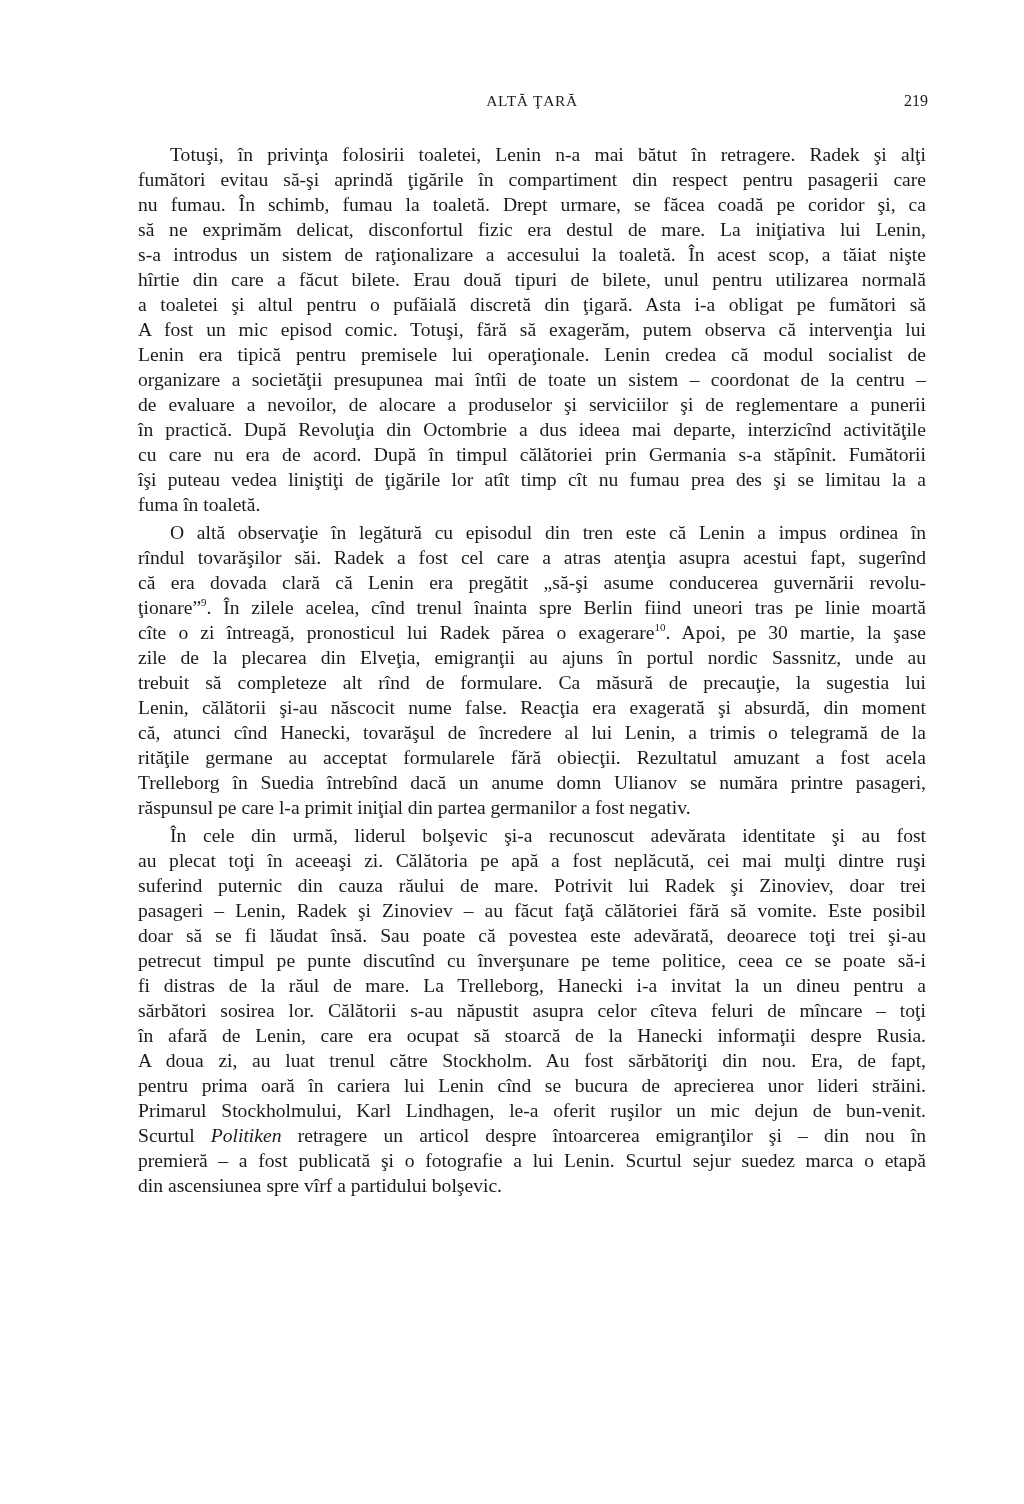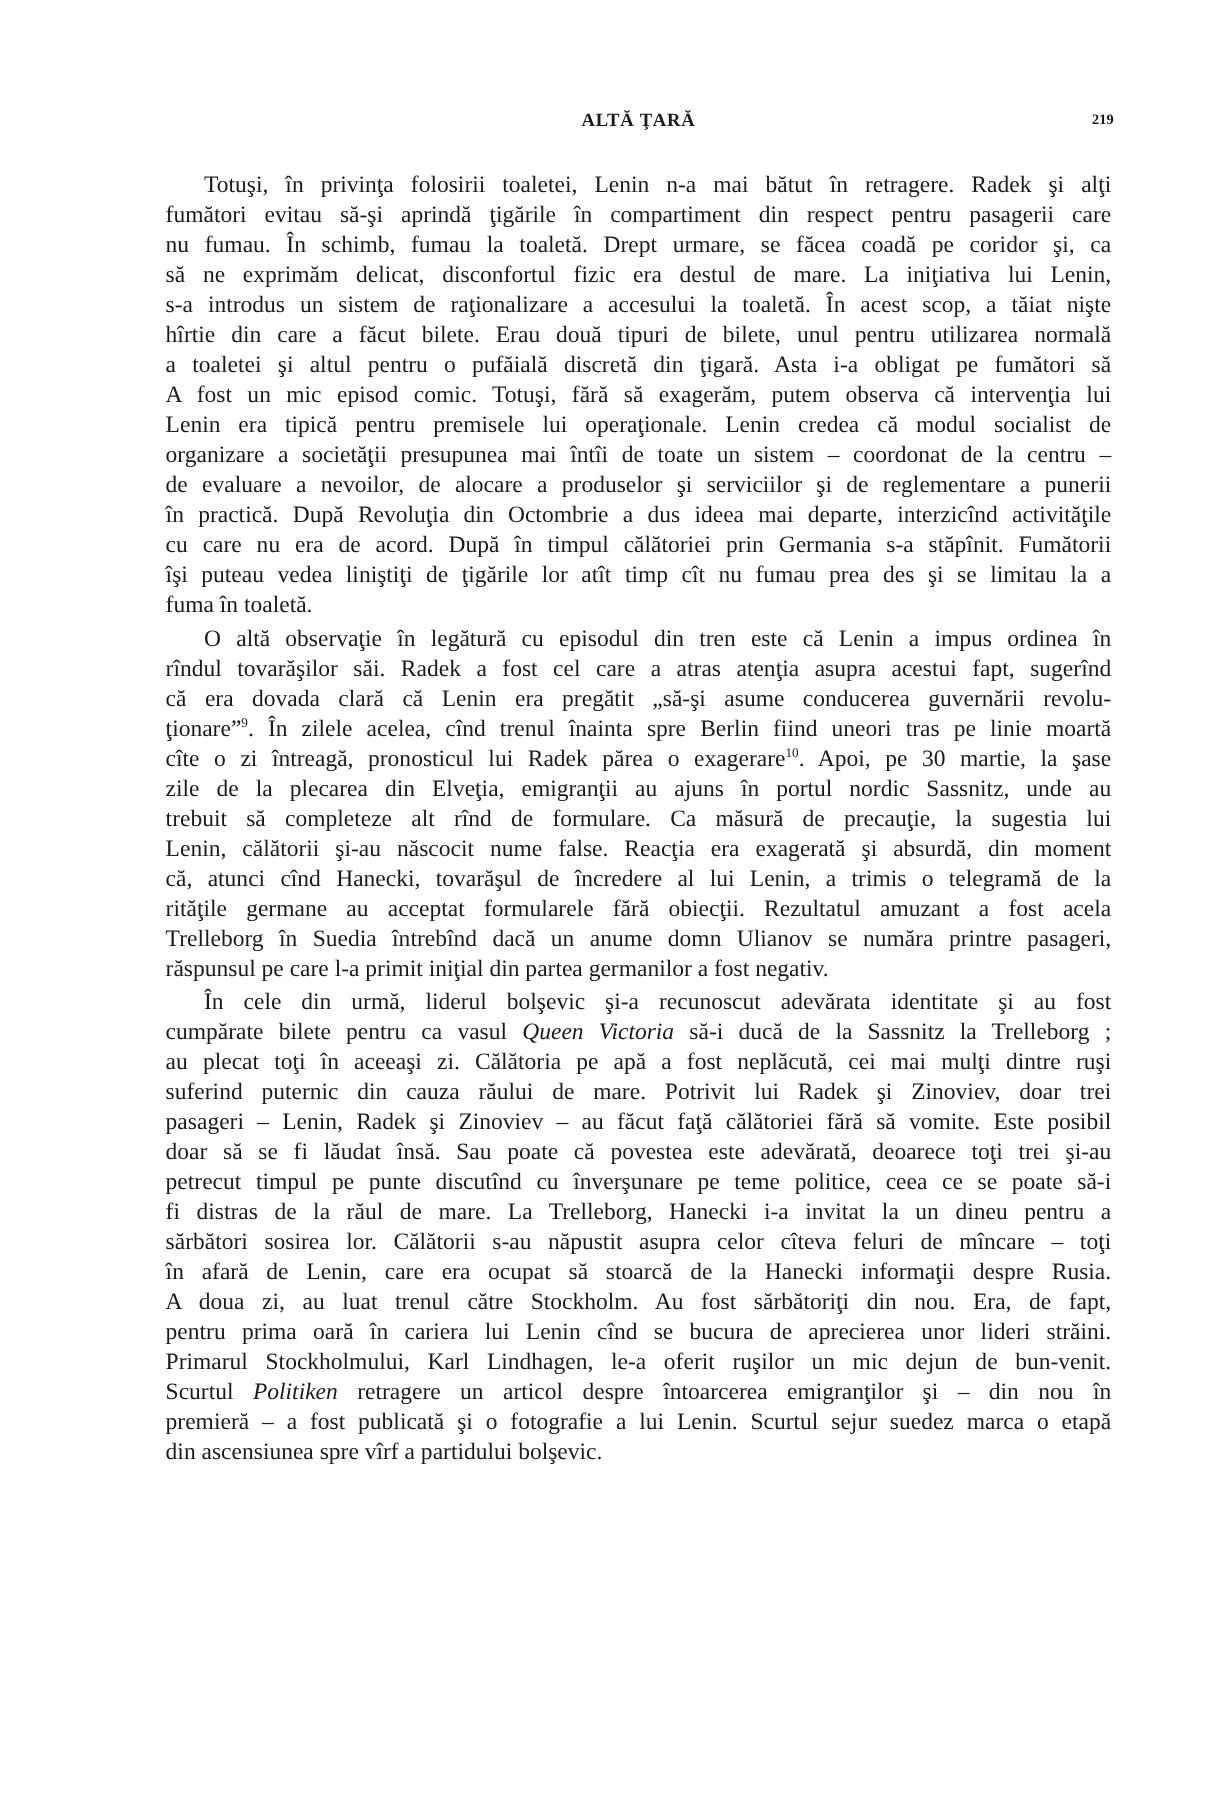--- a/index.html
+++ b/index.html
@@ -19,34 +19,33 @@
       position: absolute;
       left: 138px;
       top: 92px;
       width: 788px;
     }
     .running-head {
       position: relative;
       height: 22px;
       font-size: 15.5px;
       letter-spacing: 0.6px;
-      font-weight: bold;
     }
     .running-title {
       position: absolute;
       left: 0;
       right: 0;
       text-align: center;
       top: 0;
     }
     .page-number {
       position: absolute;
       right: -2px;
       top: 0;
-      font-size: 12px;
+      font-size: 16px;
       letter-spacing: 0;
     }
     .body-text {
       margin-top: 28px;
     }
     .line {
       display: block;
       height: 25px;
       line-height: 25px;
       font-size: 19.6px;
@@ -114,21 +113,20 @@
       <span class="line">Lenin, călătorii şi-au născocit nume false. Reacţia era exagerată şi absurdă, din moment</span>
       <span class="line">că, atunci cînd Hanecki, tovarăşul de încredere al lui Lenin, a trimis o telegramă de la</span>
       <span class="line">rităţile germane au acceptat formularele fără obiecţii. Rezultatul amuzant a fost acela</span>
       <span class="line">Trelleborg în Suedia întrebînd dacă un anume domn Ulianov se număra printre pasageri,</span>
       <span class="line last">răspunsul pe care l-a primit iniţial din partea germanilor a fost negativ.</span>
     </div>
     <div class="para-gap"></div>
 
     <div class="paragraph">
       <span class="line indent">În cele din urmă, liderul bolşevic şi-a recunoscut adevărata identitate şi au fost</span>
-      <span class="line"><span>cumpărate bilete pentru ca vasul </span><em>Queen Victoria</em><span> să-i ducă de la Sassnitz la Trelleborg ;</span></span>
       <span class="line">au plecat toţi în aceeaşi zi. Călătoria pe apă a fost neplăcută, cei mai mulţi dintre ruşi</span>
       <span class="line">suferind puternic din cauza răului de mare. Potrivit lui Radek şi Zinoviev, doar trei</span>
       <span class="line">pasageri – Lenin, Radek şi Zinoviev – au făcut faţă călătoriei fără să vomite. Este posibil</span>
       <span class="line">doar să se fi lăudat însă. Sau poate că povestea este adevărată, deoarece toţi trei şi-au</span>
       <span class="line">petrecut timpul pe punte discutînd cu înverşunare pe teme politice, ceea ce se poate să-i</span>
       <span class="line">fi distras de la răul de mare. La Trelleborg, Hanecki i-a invitat la un dineu pentru a</span>
       <span class="line">sărbători sosirea lor. Călătorii s-au năpustit asupra celor cîteva feluri de mîncare – toţi</span>
       <span class="line">în afară de Lenin, care era ocupat să stoarcă de la Hanecki informaţii despre Rusia.</span>
       <span class="line">A doua zi, au luat trenul către Stockholm. Au fost sărbătoriţi din nou. Era, de fapt,</span>
       <span class="line">pentru prima oară în cariera lui Lenin cînd se bucura de aprecierea unor lideri străini.</span>

